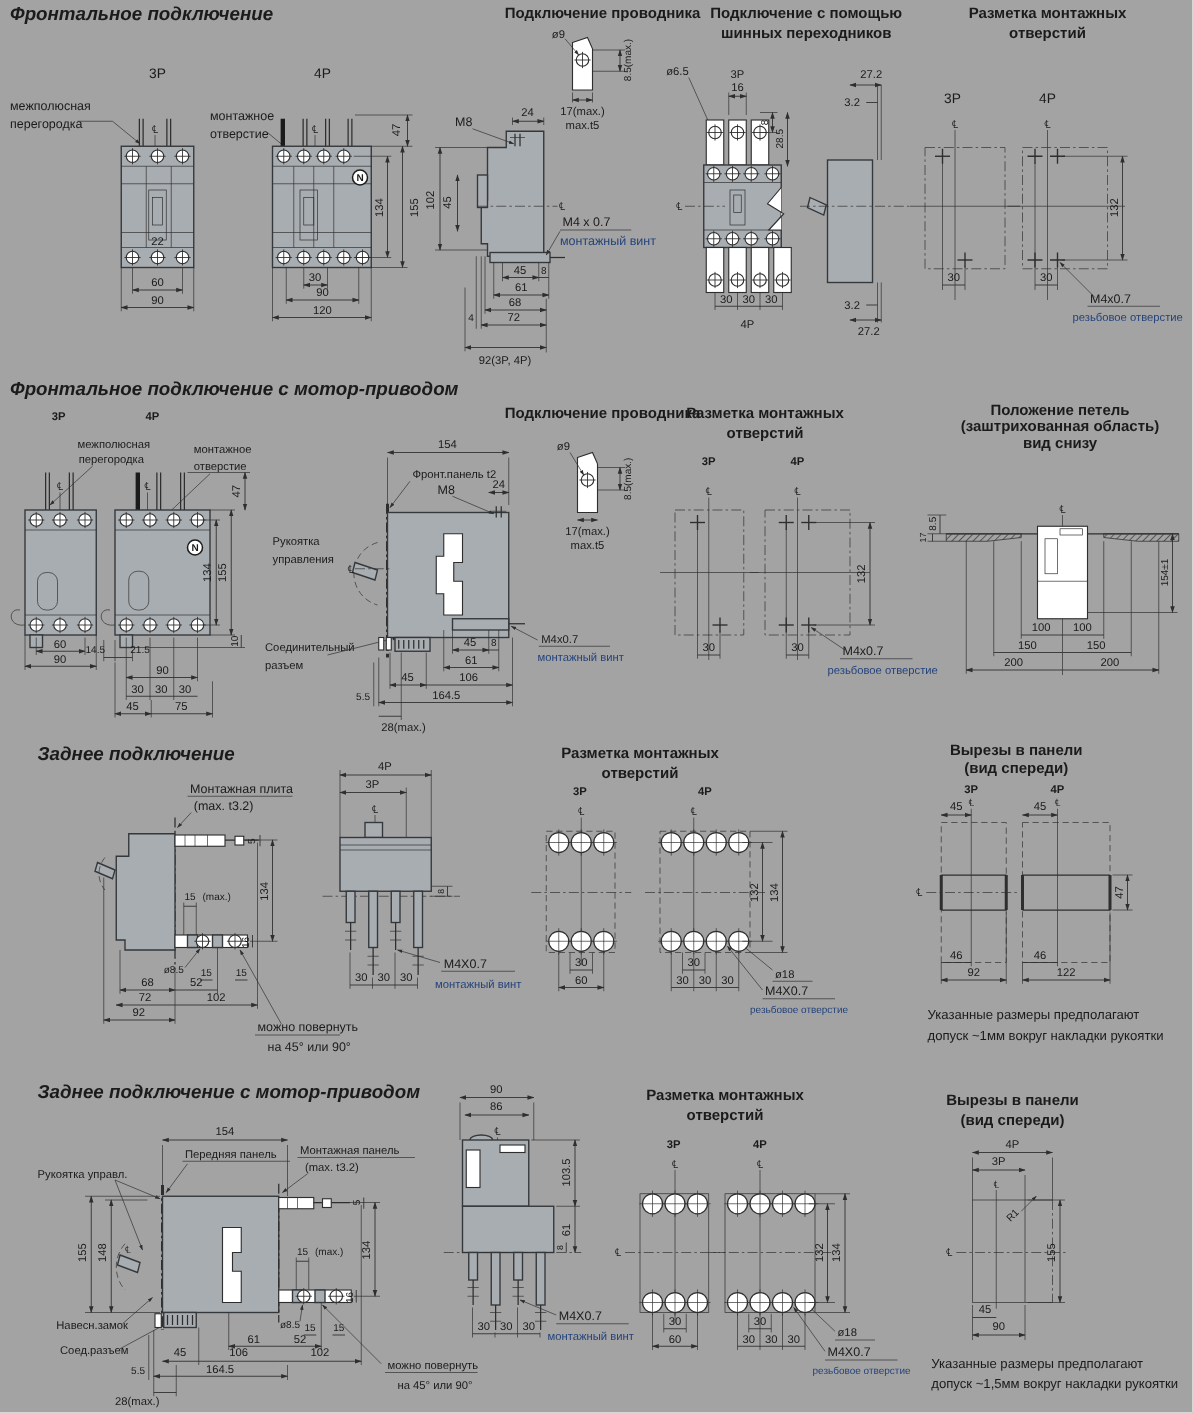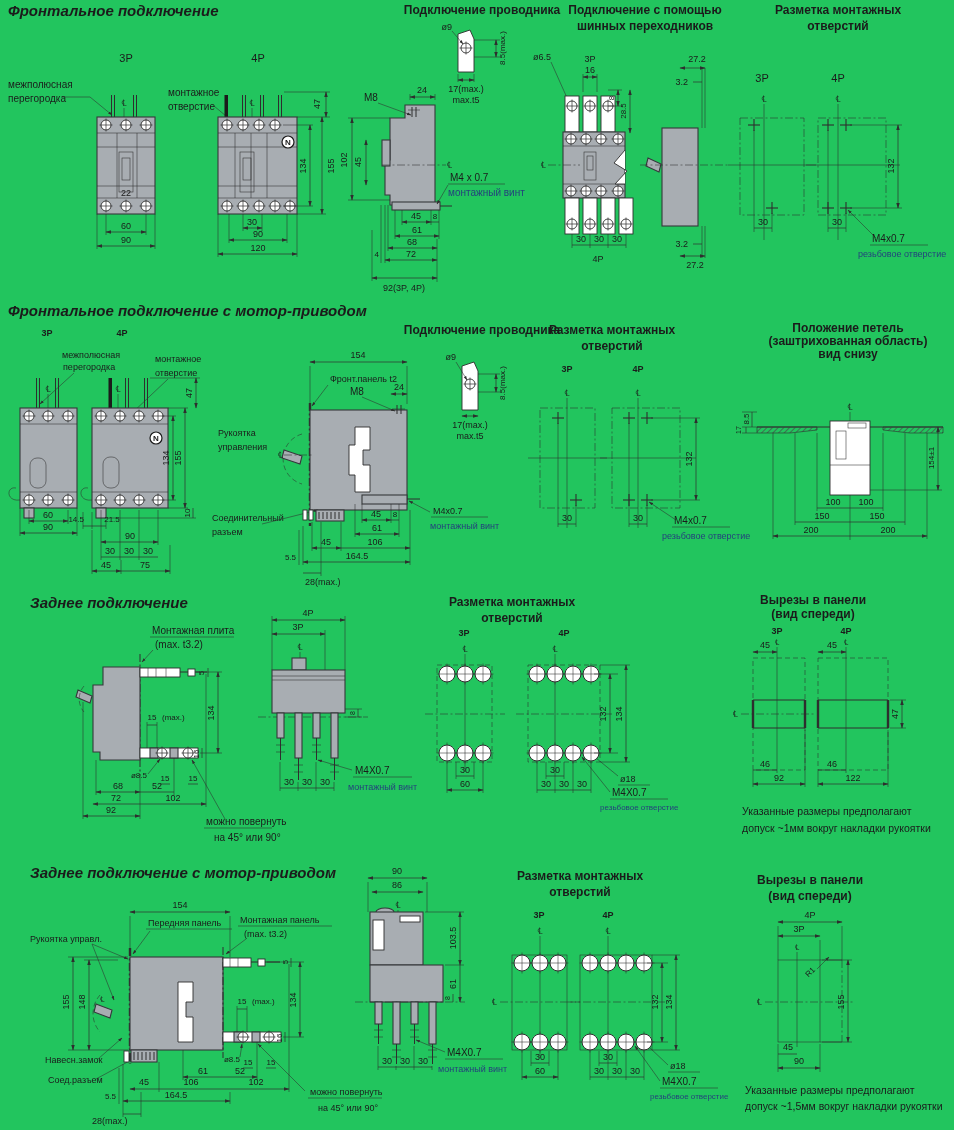--- a/index.html
+++ b/index.html
@@ -1,18 +1,18 @@
 <!DOCTYPE html>
 <html><head>
 <meta charset="utf-8">
 <style>
   * { margin:0; padding:0; box-sizing:border-box; }
   html,body { background:#fff; }
   body { width:954px; height:1130px; position:relative; font-family:"Liberation Sans",sans-serif; }
-  .page { position:absolute; inset:0; background:#22c55e; overflow:hidden; }
+  .page { position:absolute; inset:0; background:#a3a3a3; overflow:hidden; }
   svg.row { position:absolute; left:0; overflow:visible; }
   text { fill:#1b1b1b; font-family:"Liberation Sans",sans-serif; font-size:10px; }
   .sec-title { font-size:15px; font-weight:bold; font-style:italic; }
   .dr-title  { font-size:12px; font-weight:bold; }
   .sm  { font-size:9px; }
   .xs  { font-size:8px; }
   .pl  { font-size:11px; }
   .blue{ fill:#24437c; }
   .note{ font-size:10.5px; }
   .ln  { stroke:#2e2e2e; stroke-width:1; fill:none; }

